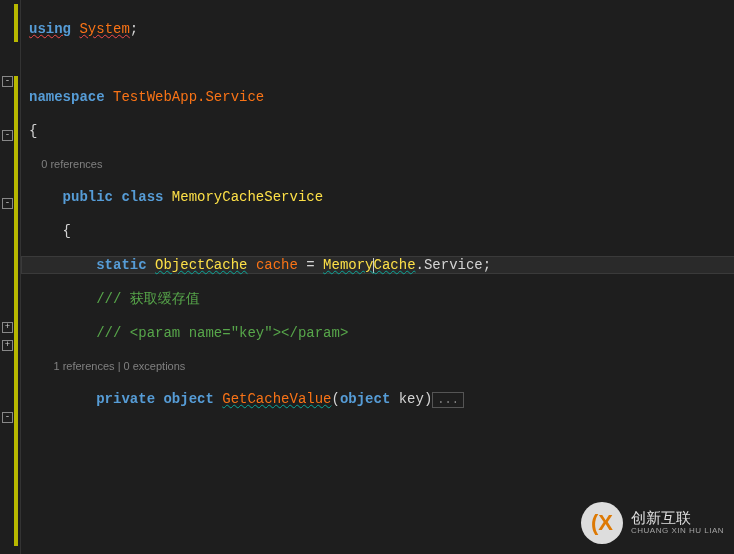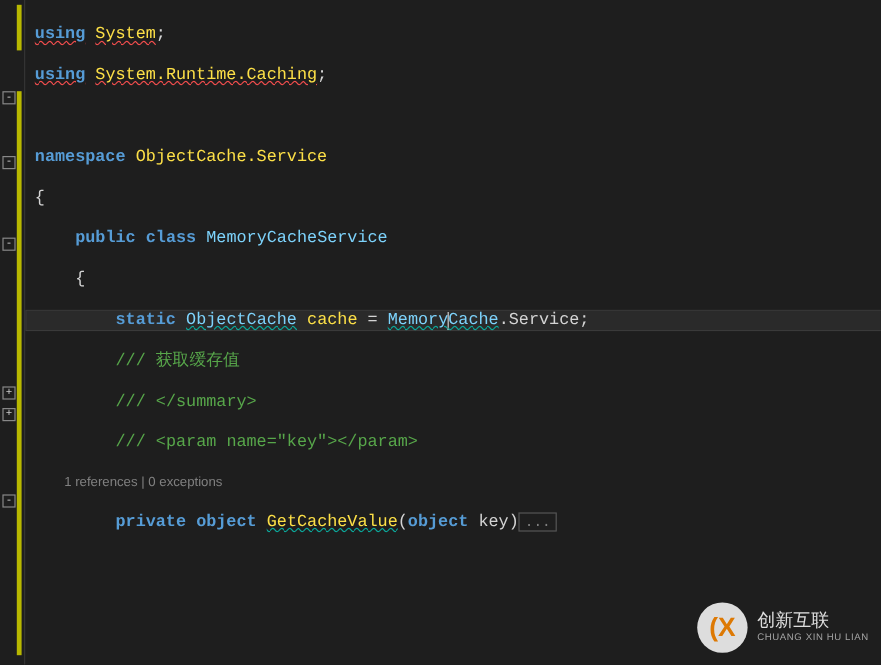--- a/index.html
+++ b/index.html
@@ -54,23 +54,23 @@
     line-height: 18px;
   }
   .highlight-line {
     background: #2a2a2a;
     box-shadow: inset 0 0 0 1px #3a3a3a;
     margin-left: -8px;
     padding-left: 8px;
     width: calc(100% + 8px);
   }
   .kw { color: #569cd6; font-weight: bold; }
-  .type { color: #7dd3fc; }
+  .type { color: #fde047; }
   .comment { color: #57a64a; }
-  .ident { color: #fde047; }
+  .ident { color: #f97316; }
   .squiggle-red {
     text-decoration: underline wavy #f14c4c;
     text-decoration-thickness: 1px;
   }
   .squiggle-teal {
     text-decoration: underline wavy #0aa79a;
     text-decoration-thickness: 1px;
   }
   .codelens {
     font-size: 11px;
@@ -137,29 +137,28 @@
     <div class="gutter-mark" style="top:198px;">-</div>
     <div class="gutter-mark" style="top:322px;">+</div>
     <div class="gutter-mark" style="top:340px;">+</div>
     <div class="gutter-mark" style="top:412px;">-</div>
     <div class="indicator" style="top:4px; height:38px;"></div>
     <div class="indicator" style="top:76px; height:470px;"></div>
   </div>
 
   <div class="code">
 <div class="line"><span class="kw squiggle-red">using</span> <span class="ident squiggle-red">System</span>;</div>
-<div class="line"><span class="kw squiggle-red">using</span> <span class="ident squiggle-red">System.Runtime.Caching</span>;</div>
 <div class="line"> </div>
-<div class="line"><span class="kw">namespace</span> <span class="ident">ObjectCache.Service</span></div>
+<div class="line"><span class="kw">namespace</span> <span class="ident">TestWebApp.Service</span></div>
 <div class="line"><span>{</span></div>
+<div class="codelens">    <span>0 references</span></div>
 <div class="line">    <span class="kw">public</span> <span class="kw">class</span> <span class="type">MemoryCacheService</span></div>
 <div class="line">    <span>{</span></div>
 <div class="line highlight-line">        <span class="kw">static</span> <span class="type squiggle-teal">ObjectCache</span> <span class="ident">cache</span><span> = </span><span class="type squiggle-teal">Memory</span><span class="caret"></span><span class="type squiggle-teal">Cache</span><span>.Service;</span></div>
 <div class="line">        <span class="comment">///</span><span class="comment"> 获取缓存值</span></div>
-<div class="line">        <span class="comment">///</span><span class="comment"> &lt;/summary&gt;</span></div>
 <div class="line">        <span class="comment">///</span><span class="comment"> &lt;param name=</span><span class="comment">"key"</span><span class="comment">&gt;&lt;/param&gt;</span></div>
 <div class="codelens">        <span>1 references | 0 exceptions</span></div>
 <div class="line">        <span class="kw">private</span> <span class="kw">object</span> <span class="ident squiggle-teal">GetCacheValue</span><span>(</span><span class="kw">object</span><span> key)</span><span class="collapsed-box">...</span></div>
 
 
 
 
 
 
 

